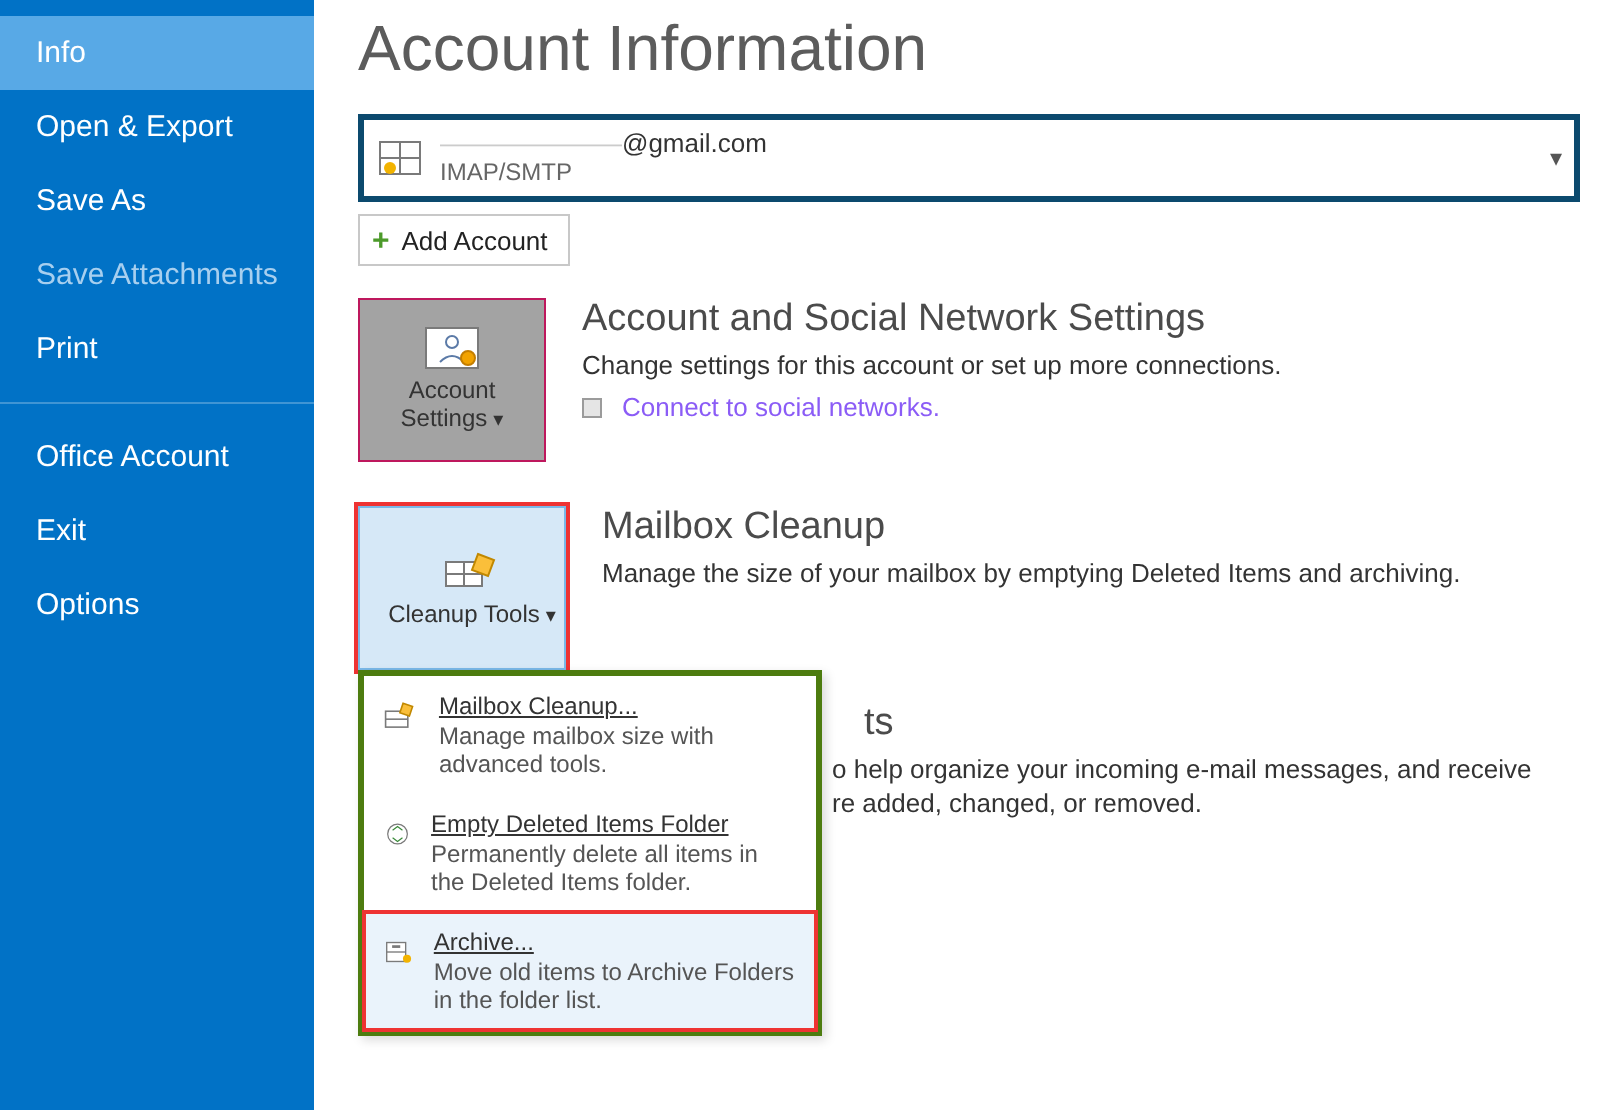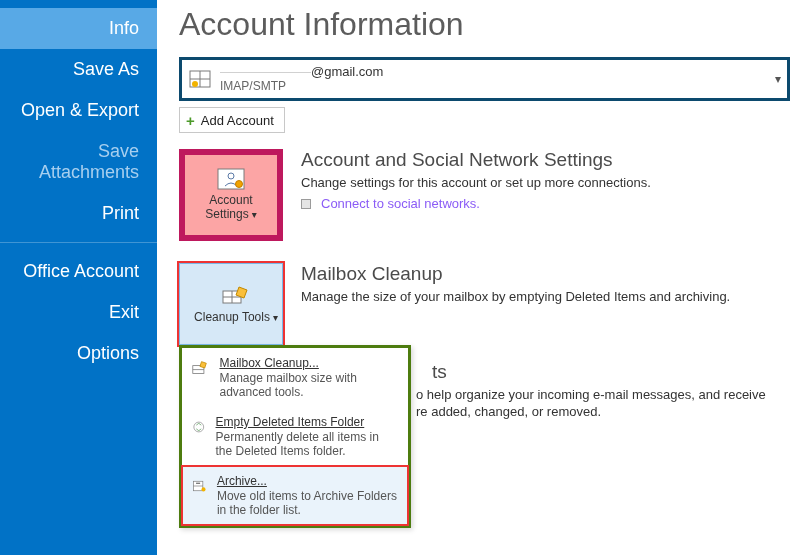--- a/index.html
+++ b/index.html
@@ -16,24 +16,23 @@
     display: flex;
     width: 812px;
     height: 555px;
   }
   
   .sidebar {
     width: 157px;
     background: #0172c6;
     color: #fff;
     padding-top: 8px;
-    font-size: 18px;
+    font-size: 15px;
     display: flex;
     flex-direction: column;
-    text-align: right;
   }
   .sidebar .item {
     padding: 10px 18px;
     cursor: pointer;
   }
   .sidebar .item.selected {
     background: #58a9e6;
   }
   .sidebar .item.disabled {
     color: #a7cfef;
@@ -91,30 +90,30 @@
   }
   .sections { margin-top: 16px; }
   .section {
     display: flex;
     align-items: flex-start;
     margin-bottom: 22px;
   }
   .tile {
     width: 92px;
     height: 80px;
-    border: 6px solid #be185d;
+    border: 1px solid #be185d;
     display: flex;
     flex-direction: column;
     align-items: center;
     justify-content: center;
     font-size: 12px;
     color: #333;
     text-align: center;
     cursor: pointer;
-    background: #fca5a5;
+    background: #a3a3a3;
   }
   .tile .lbl { margin-top: 4px; line-height: 1.15; }
   .tile .caret { font-size: 10px; margin-left: 3px; }
   .highlight-red {
     outline: 2px solid #e33;
     outline-offset: 0;
     padding-left: 10px;
   }
   .sec-title {
     font-weight: 400;
@@ -175,22 +174,22 @@
   .rules-block .sec-title, .rules-block .sec-desc, .rules-block .bullet-line {
     margin-left: 0;
   }
 </style>
 </head>
 <body>
 
 <div class="app">
   <div class="sidebar">
     <div class="item selected">Info</div>
+    <div class="item">Open &amp; Export</div>
     <div class="item">Save As</div>
-    <div class="item">Open &amp; Export</div>
     <div class="item disabled">Save Attachments</div>
     <div class="item">Print</div>
     <div class="sep"></div>
     <div class="item">Office Account</div>
     <div class="item">Exit</div>
     <div class="item">Options</div>
   </div>
 
   <div class="main">
     <h1>Account Information</h1>

